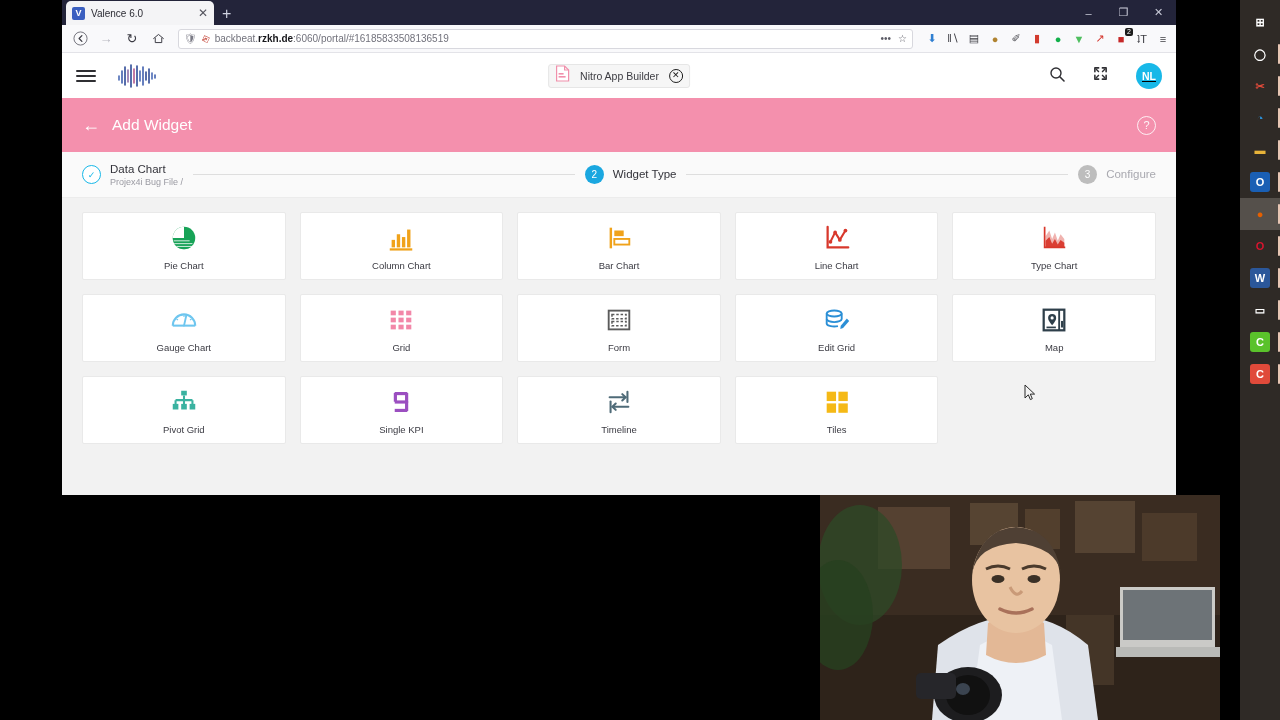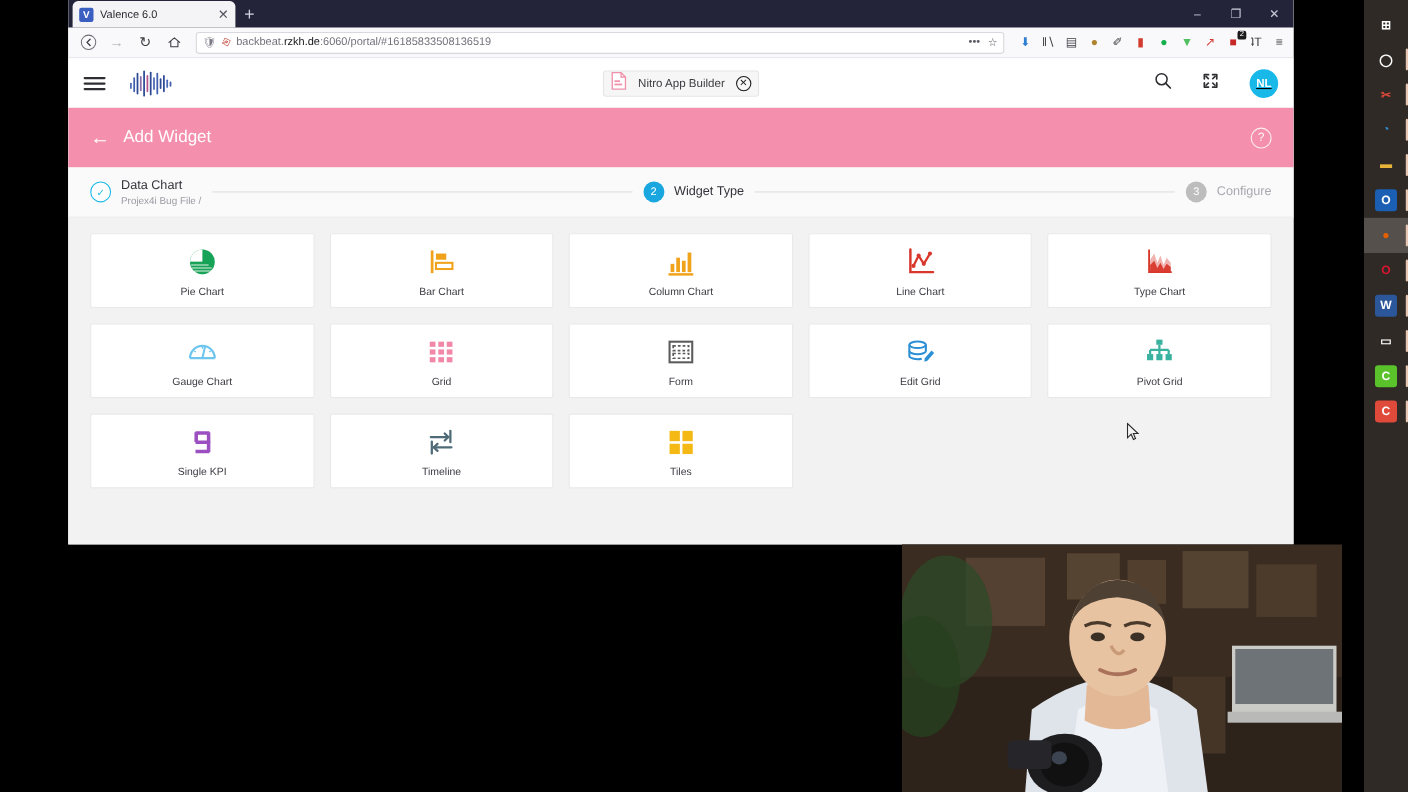--- a/index.html
+++ b/index.html
@@ -54,21 +54,21 @@
   }
   .navbtn.dim { color: #b9b9c2; }
   .urlbar {
     flex: 1; height: 20px; background: #fff; border: 1px solid #d8d8de;
     border-radius: 3px; margin: 0 6px; display: flex; align-items: center;
     padding: 0 5px; gap: 5px;
   }
   .shield { font-size: 10px; color: #7a7a85; }
   .pad-ico { color: #c0392b; font-size: 10px; transform: rotate(-20deg); }
   .url { font-size: 10px; color: #72727c; white-space: nowrap; }
-  .url b { color: #17171b; font-weight: normal; }
+  .url b { color: #17171b; font-weight: bold; }
   .urlright { margin-left: auto; display: flex; gap: 7px; align-items: center;
               color: #5c5c66; font-size: 10px; }
   .exts { display: flex; align-items: center; gap: 7px; padding-left: 4px; }
   .ext { width: 14px; height: 14px; display: flex; align-items: center;
          justify-content: center; font-size: 11px; position: relative; }
   .ext-badge {
     position: absolute; top: -4px; right: -5px; background: #1b1b1b; color: #fff;
     font-size: 7px; line-height: 8px; padding: 0 2px; border-radius: 2px;
   }
 
@@ -333,38 +333,38 @@
                 <path d="M16 16 L16 4 A12 12 0 0 0 4 16 Z" fill="#fff"></path>
                 <path d="M4 16 A12 12 0 0 0 16 28 A12 12 0 0 0 24.5 24.5 L16 16 Z" fill="#17a357" opacity=".55"></path>
                 <path d="M5 19 H22 M5.5 22 H25 M8 25 H26" stroke="#fff" stroke-width="1" opacity=".85"></path>
               </svg>
             </div>
             <div class="card-label">Pie Chart</div>
           </div>
           <div class="card">
             <div class="card-ico">
               <svg xmlns="http://www.w3.org/2000/svg" width="30" height="30" viewBox="0 0 32 32">
-                <rect x="6" y="5" width="2.6" height="22" fill="#f0a21a"></rect>
-                <rect x="11" y="8" width="10" height="6" fill="#f0a21a"></rect>
-                <rect x="11" y="17" width="16" height="6" fill="none" stroke="#f0a21a" stroke-width="2"></rect>
-              </svg>
-            </div>
-            <div class="card-label">Bar Chart</div>
-          </div>
-          <div class="card">
-            <div class="card-ico">
-              <svg xmlns="http://www.w3.org/2000/svg" width="30" height="30" viewBox="0 0 32 32">
                 <rect x="6" y="18" width="3.6" height="8" fill="#f0a21a"></rect>
                 <rect x="11.5" y="12" width="3.6" height="14" fill="#f0a21a"></rect>
                 <rect x="17" y="15" width="3.6" height="11" fill="#f0a21a"></rect>
                 <rect x="22.5" y="7" width="3.6" height="19" fill="#f0a21a"></rect>
                 <rect x="4" y="27" width="24" height="2.4" fill="#f0a21a"></rect>
               </svg>
             </div>
             <div class="card-label">Column Chart</div>
+          </div>
+          <div class="card">
+            <div class="card-ico">
+              <svg xmlns="http://www.w3.org/2000/svg" width="30" height="30" viewBox="0 0 32 32">
+                <rect x="6" y="5" width="2.6" height="22" fill="#f0a21a"></rect>
+                <rect x="11" y="8" width="10" height="6" fill="#f0a21a"></rect>
+                <rect x="11" y="17" width="16" height="6" fill="none" stroke="#f0a21a" stroke-width="2"></rect>
+              </svg>
+            </div>
+            <div class="card-label">Bar Chart</div>
           </div>
           <div class="card">
             <div class="card-ico">
               <svg xmlns="http://www.w3.org/2000/svg" width="30" height="30" viewBox="0 0 32 32">
                 <path d="M6 4 V26 H28" stroke="#d8382c" stroke-width="2.4" fill="none" stroke-linecap="round"></path>
                 <polyline points="9,20 14,10 19,18 25,8" stroke="#d8382c" stroke-width="2.2" fill="none" stroke-linejoin="round"></polyline>
                 <circle cx="9" cy="20" r="2" fill="#d8382c"></circle>
                 <circle cx="14" cy="10" r="2" fill="#d8382c"></circle>
                 <circle cx="19" cy="18" r="2" fill="#d8382c"></circle>
                 <circle cx="25" cy="8" r="2" fill="#d8382c"></circle>
@@ -428,20 +428,33 @@
           <div class="card">
             <div class="card-ico">
               <svg xmlns="http://www.w3.org/2000/svg" width="30" height="30" viewBox="0 0 32 32">
                 <ellipse cx="13" cy="9" rx="8" ry="3.2" fill="none" stroke="#2b8fd6" stroke-width="2"></ellipse>
                 <path d="M5 9 V15 A8 3.2 0 0 0 21 15 V9" fill="none" stroke="#2b8fd6" stroke-width="2"></path>
                 <path d="M5 15 V20 A8 3.2 0 0 0 17 22.5" fill="none" stroke="#2b8fd6" stroke-width="2"></path>
                 <path d="M20 22 L26.5 14.5 L29 17 L22.5 24.5 L19.5 25.5 Z" fill="#2b8fd6"></path>
               </svg>
             </div>
             <div class="card-label">Edit Grid</div>
+          </div>
+          <div class="card">
+            <div class="card-ico">
+              <svg xmlns="http://www.w3.org/2000/svg" width="30" height="30" viewBox="0 0 32 32">
+                <rect x="5" y="5" width="22" height="22" fill="none" stroke="#2e3f4a" stroke-width="2.4"></rect>
+                <line x1="21.5" y1="5" x2="21.5" y2="27" stroke="#2e3f4a" stroke-width="2"></line>
+                <path d="M14 9.5 a4.3 4.3 0 0 1 4.3 4.3 c0 3.2 -4.3 7.7 -4.3 7.7 s-4.3 -4.5 -4.3 -7.7 A4.3 4.3 0 0 1 14 9.5 Z" fill="#2e3f4a"></path>
+                <circle cx="14" cy="13.8" r="1.7" fill="#fff"></circle>
+                <rect x="8" y="23" width="10" height="1.8" fill="#2e3f4a"></rect>
+                <rect x="23.5" y="17" width="2.3" height="7" fill="#2e3f4a"></rect>
+              </svg>
+            </div>
+            <div class="card-label">Map</div>
           </div>
           <div class="card">
             <div class="card-ico">
               <svg xmlns="http://www.w3.org/2000/svg" width="30" height="30" viewBox="0 0 32 32">
                 <rect x="13" y="4" width="6" height="5" fill="#3ab2a0"></rect>
                 <path d="M16 9 V14 M7 14 H25 M7 14 V18 M16 14 V18 M25 14 V18" stroke="#3ab2a0" stroke-width="2.2" fill="none"></path>
                 <rect x="4" y="18" width="6" height="6" fill="#3ab2a0"></rect>
                 <rect x="13" y="18" width="6" height="6" fill="#3ab2a0"></rect>
                 <rect x="22" y="18" width="6" height="6" fill="#3ab2a0"></rect>
               </svg>

